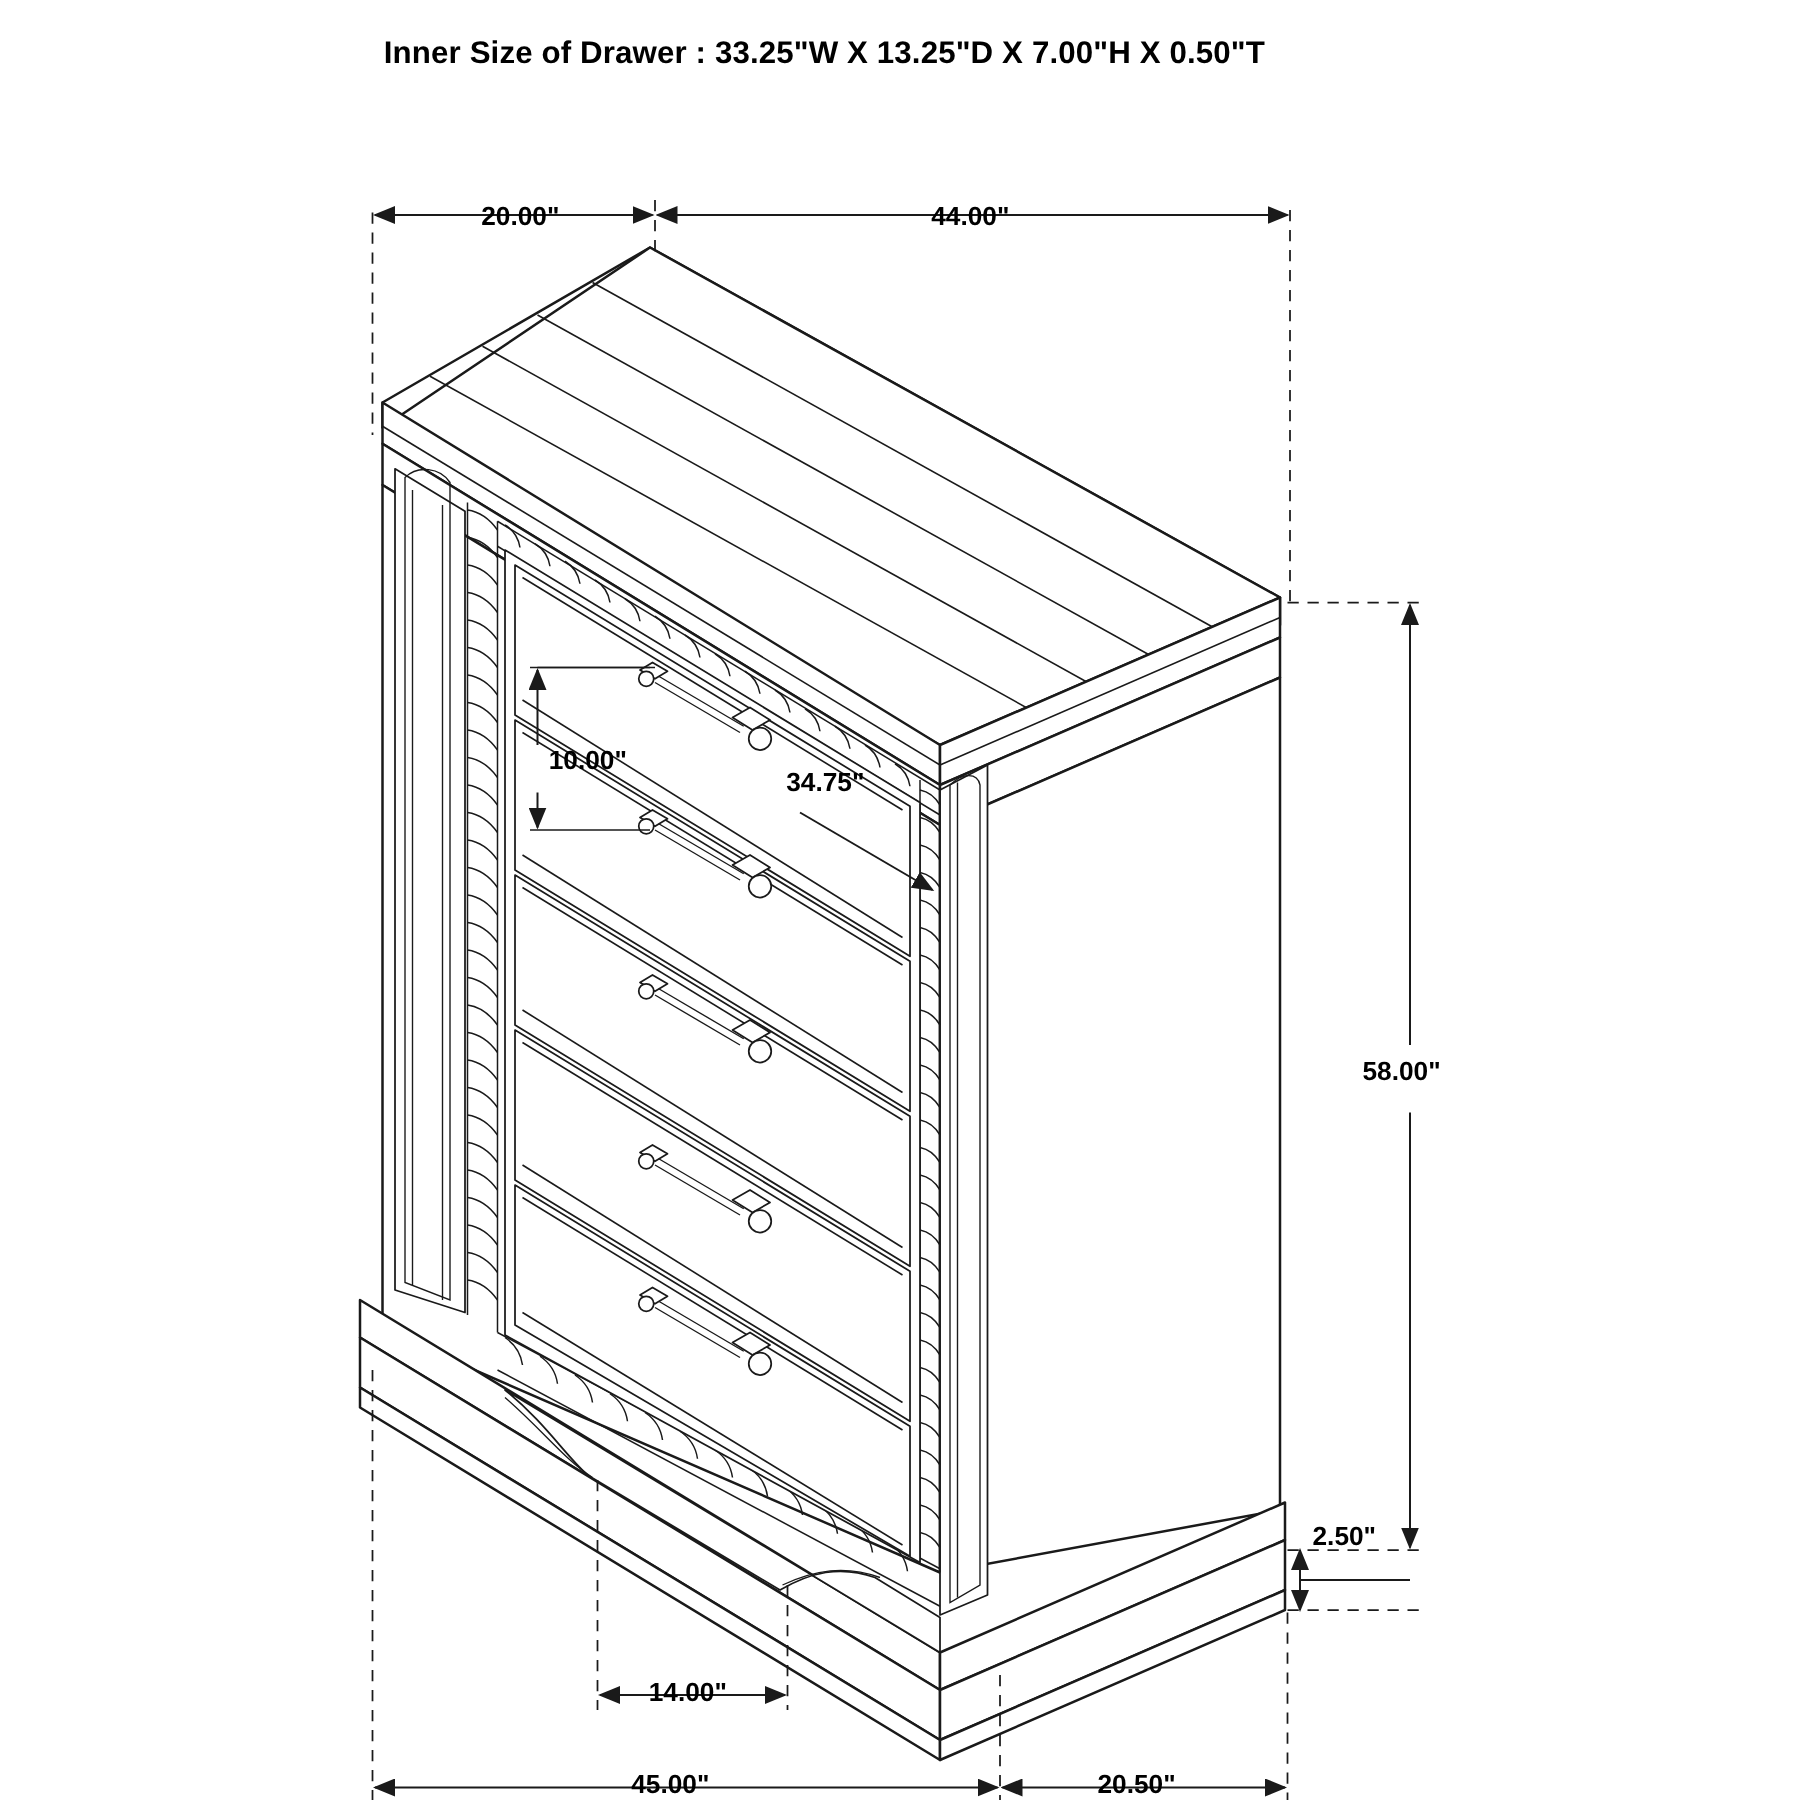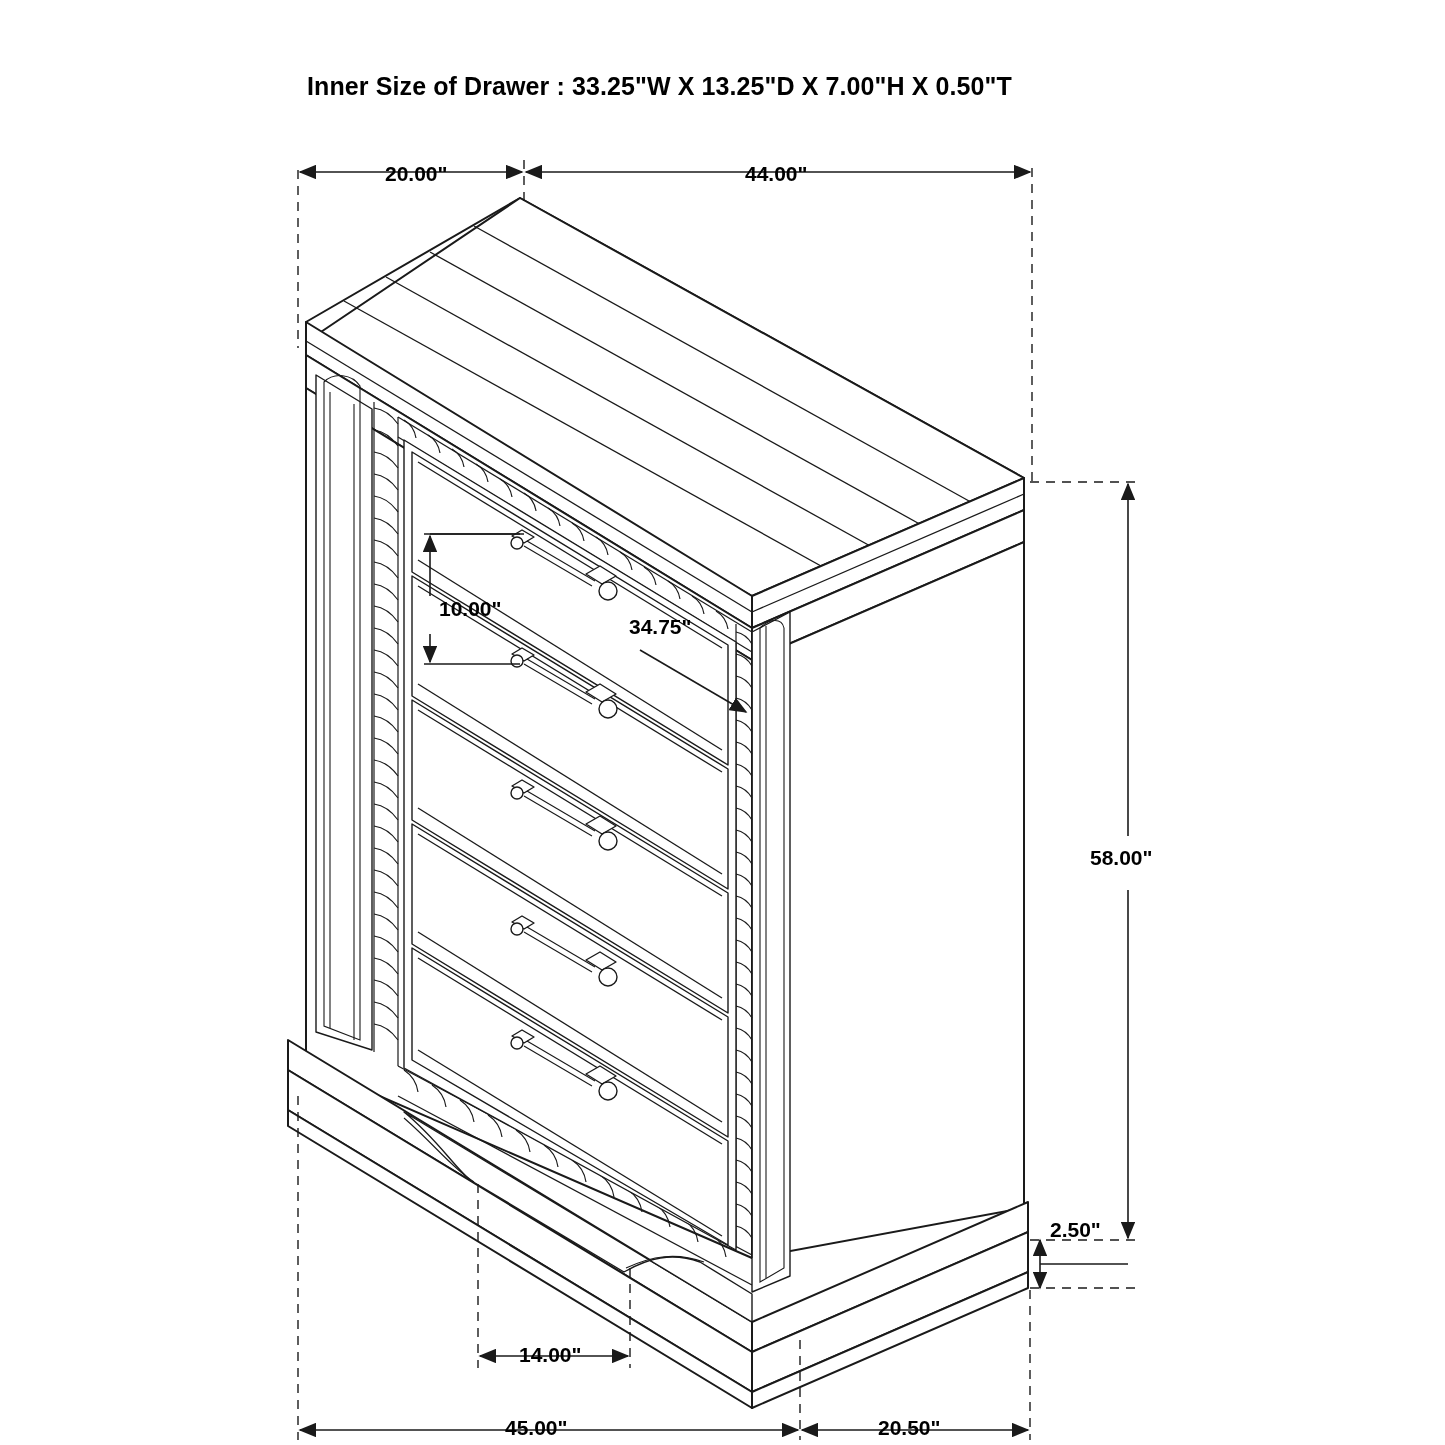--- a/index.html
+++ b/index.html
@@ -24,21 +24,20 @@
   .title {
     position: absolute;
     left: 0;
     top: 28px;
     width: 1319px;
     text-align: center;
     font-size: 25px;
     font-weight: bold;
     letter-spacing: 0.1px;
     white-space: nowrap;
-    margin-top: 44px;
   }
   svg.drawing {
     position: absolute;
     left: 0;
     top: 0;
     width: 1445px;
     height: 1445px;
   }
   .dimlabel {
     position: absolute;

